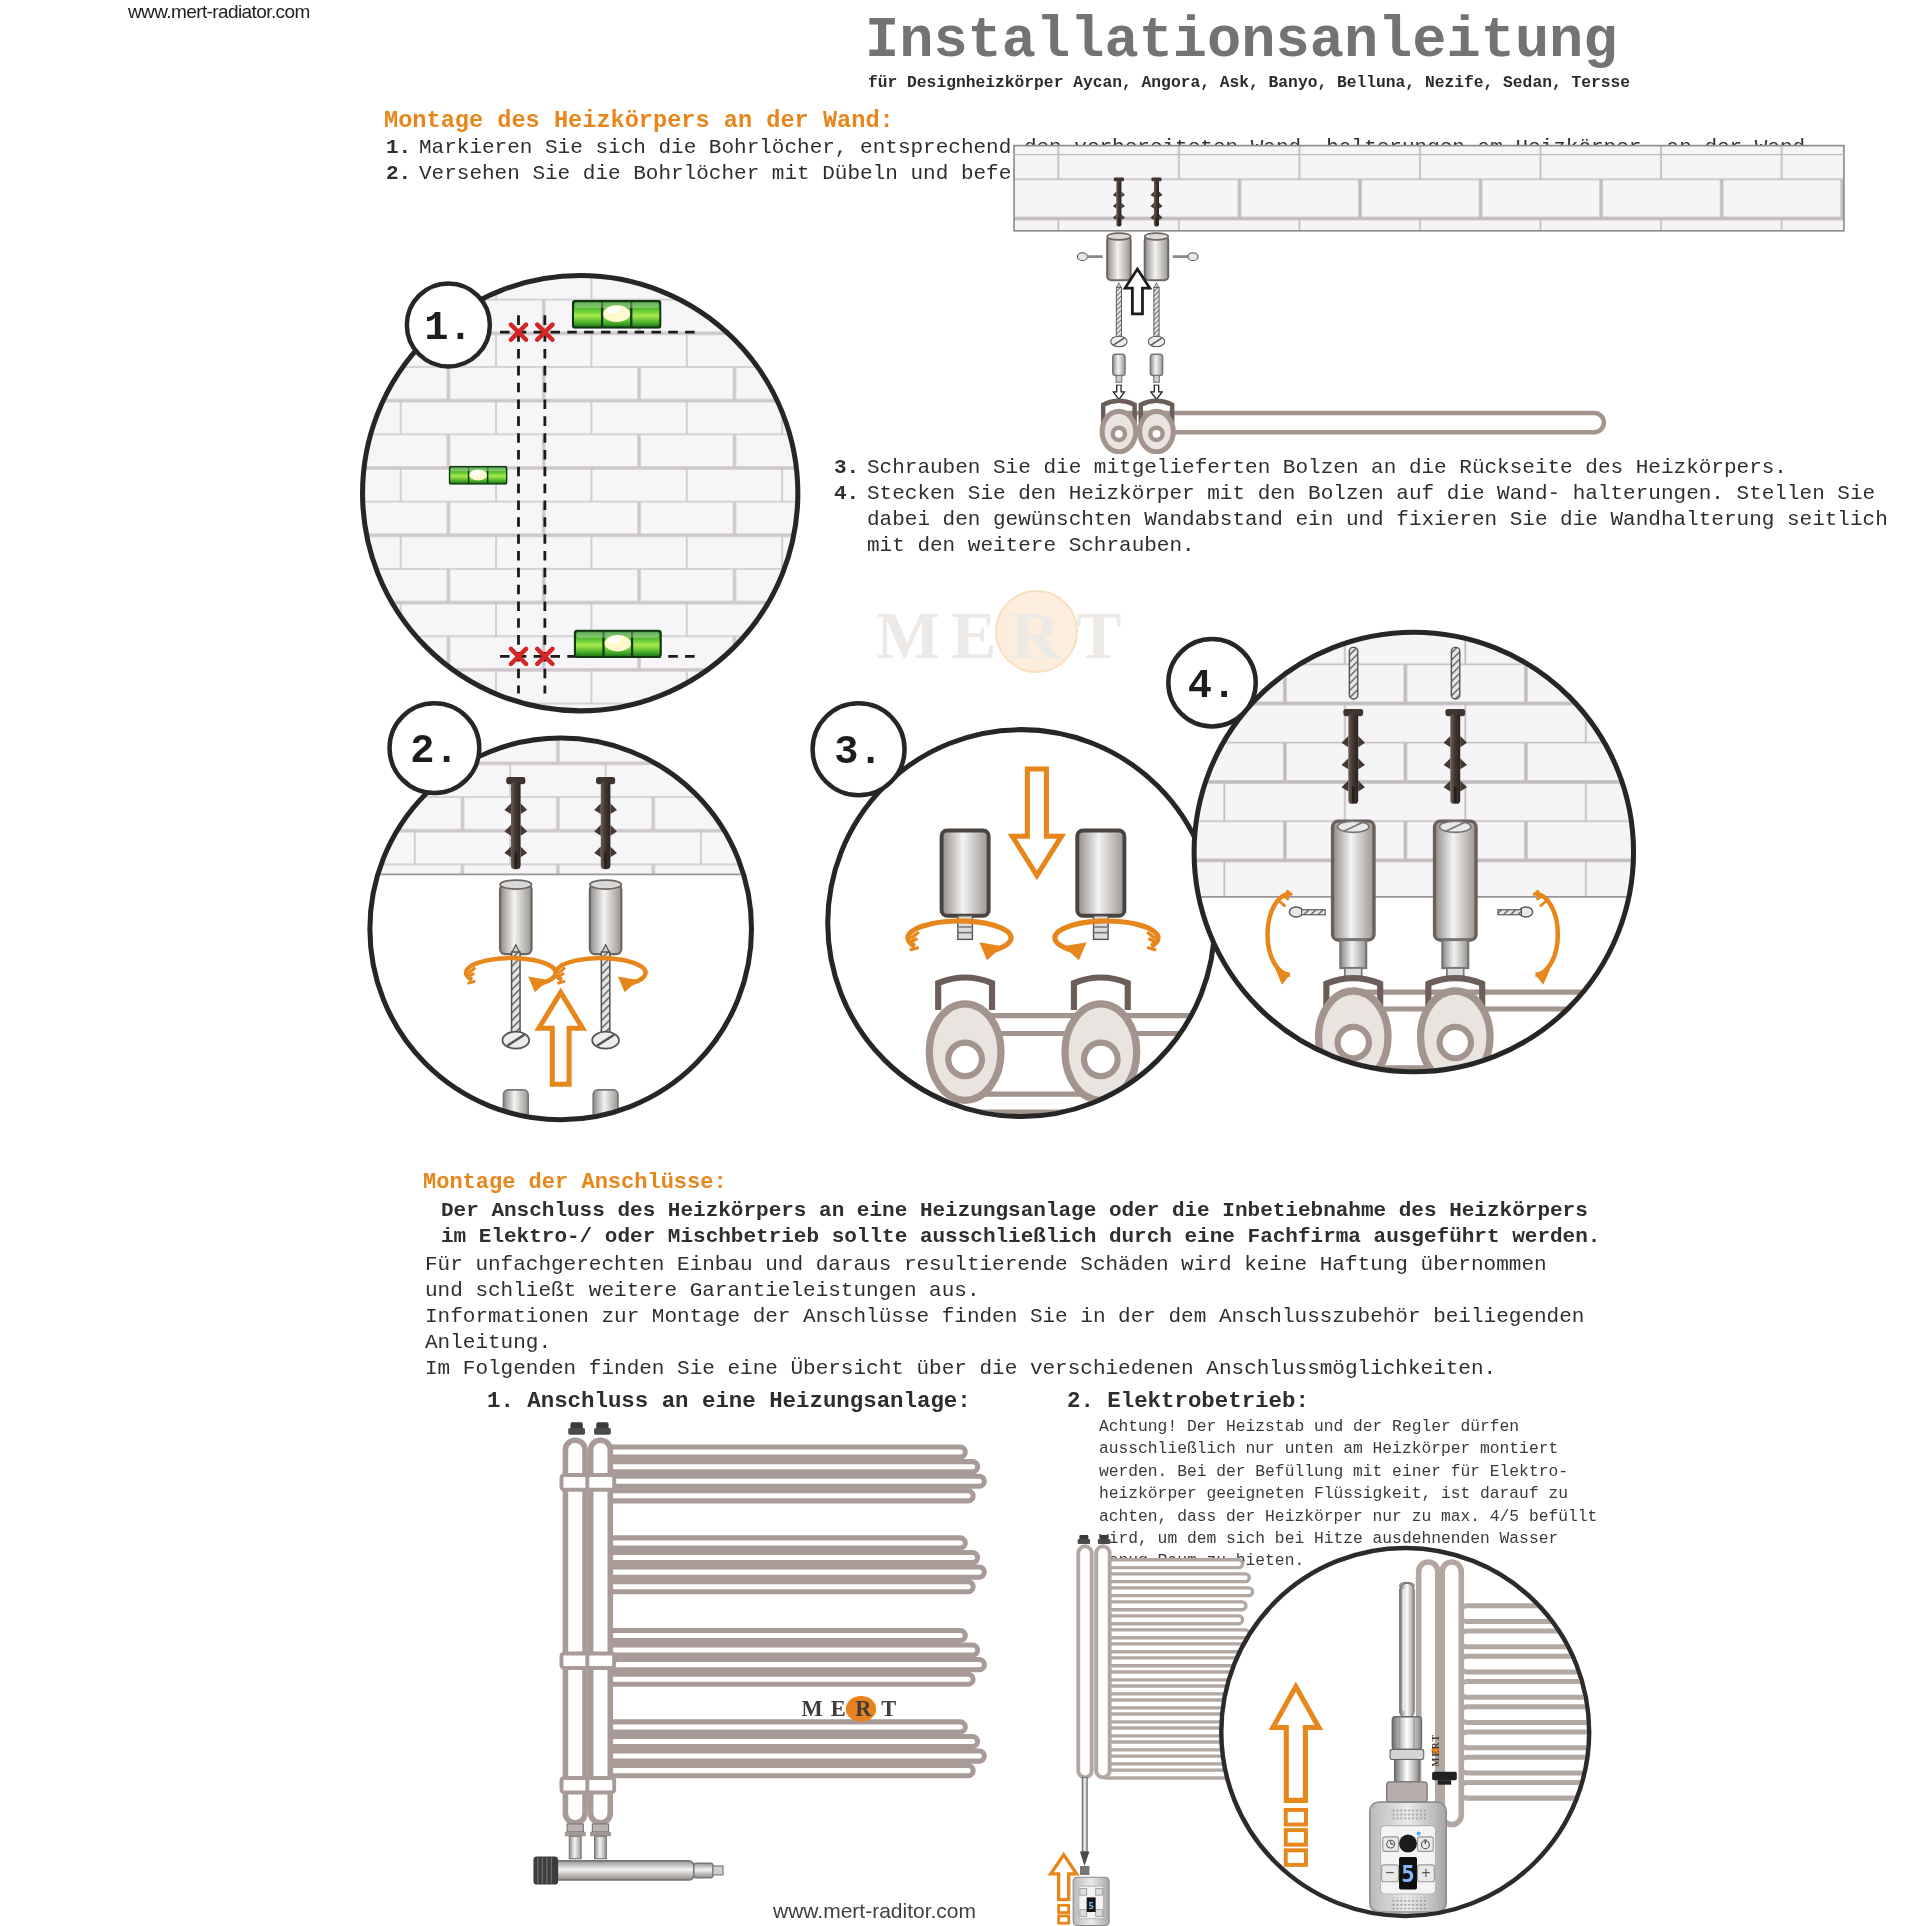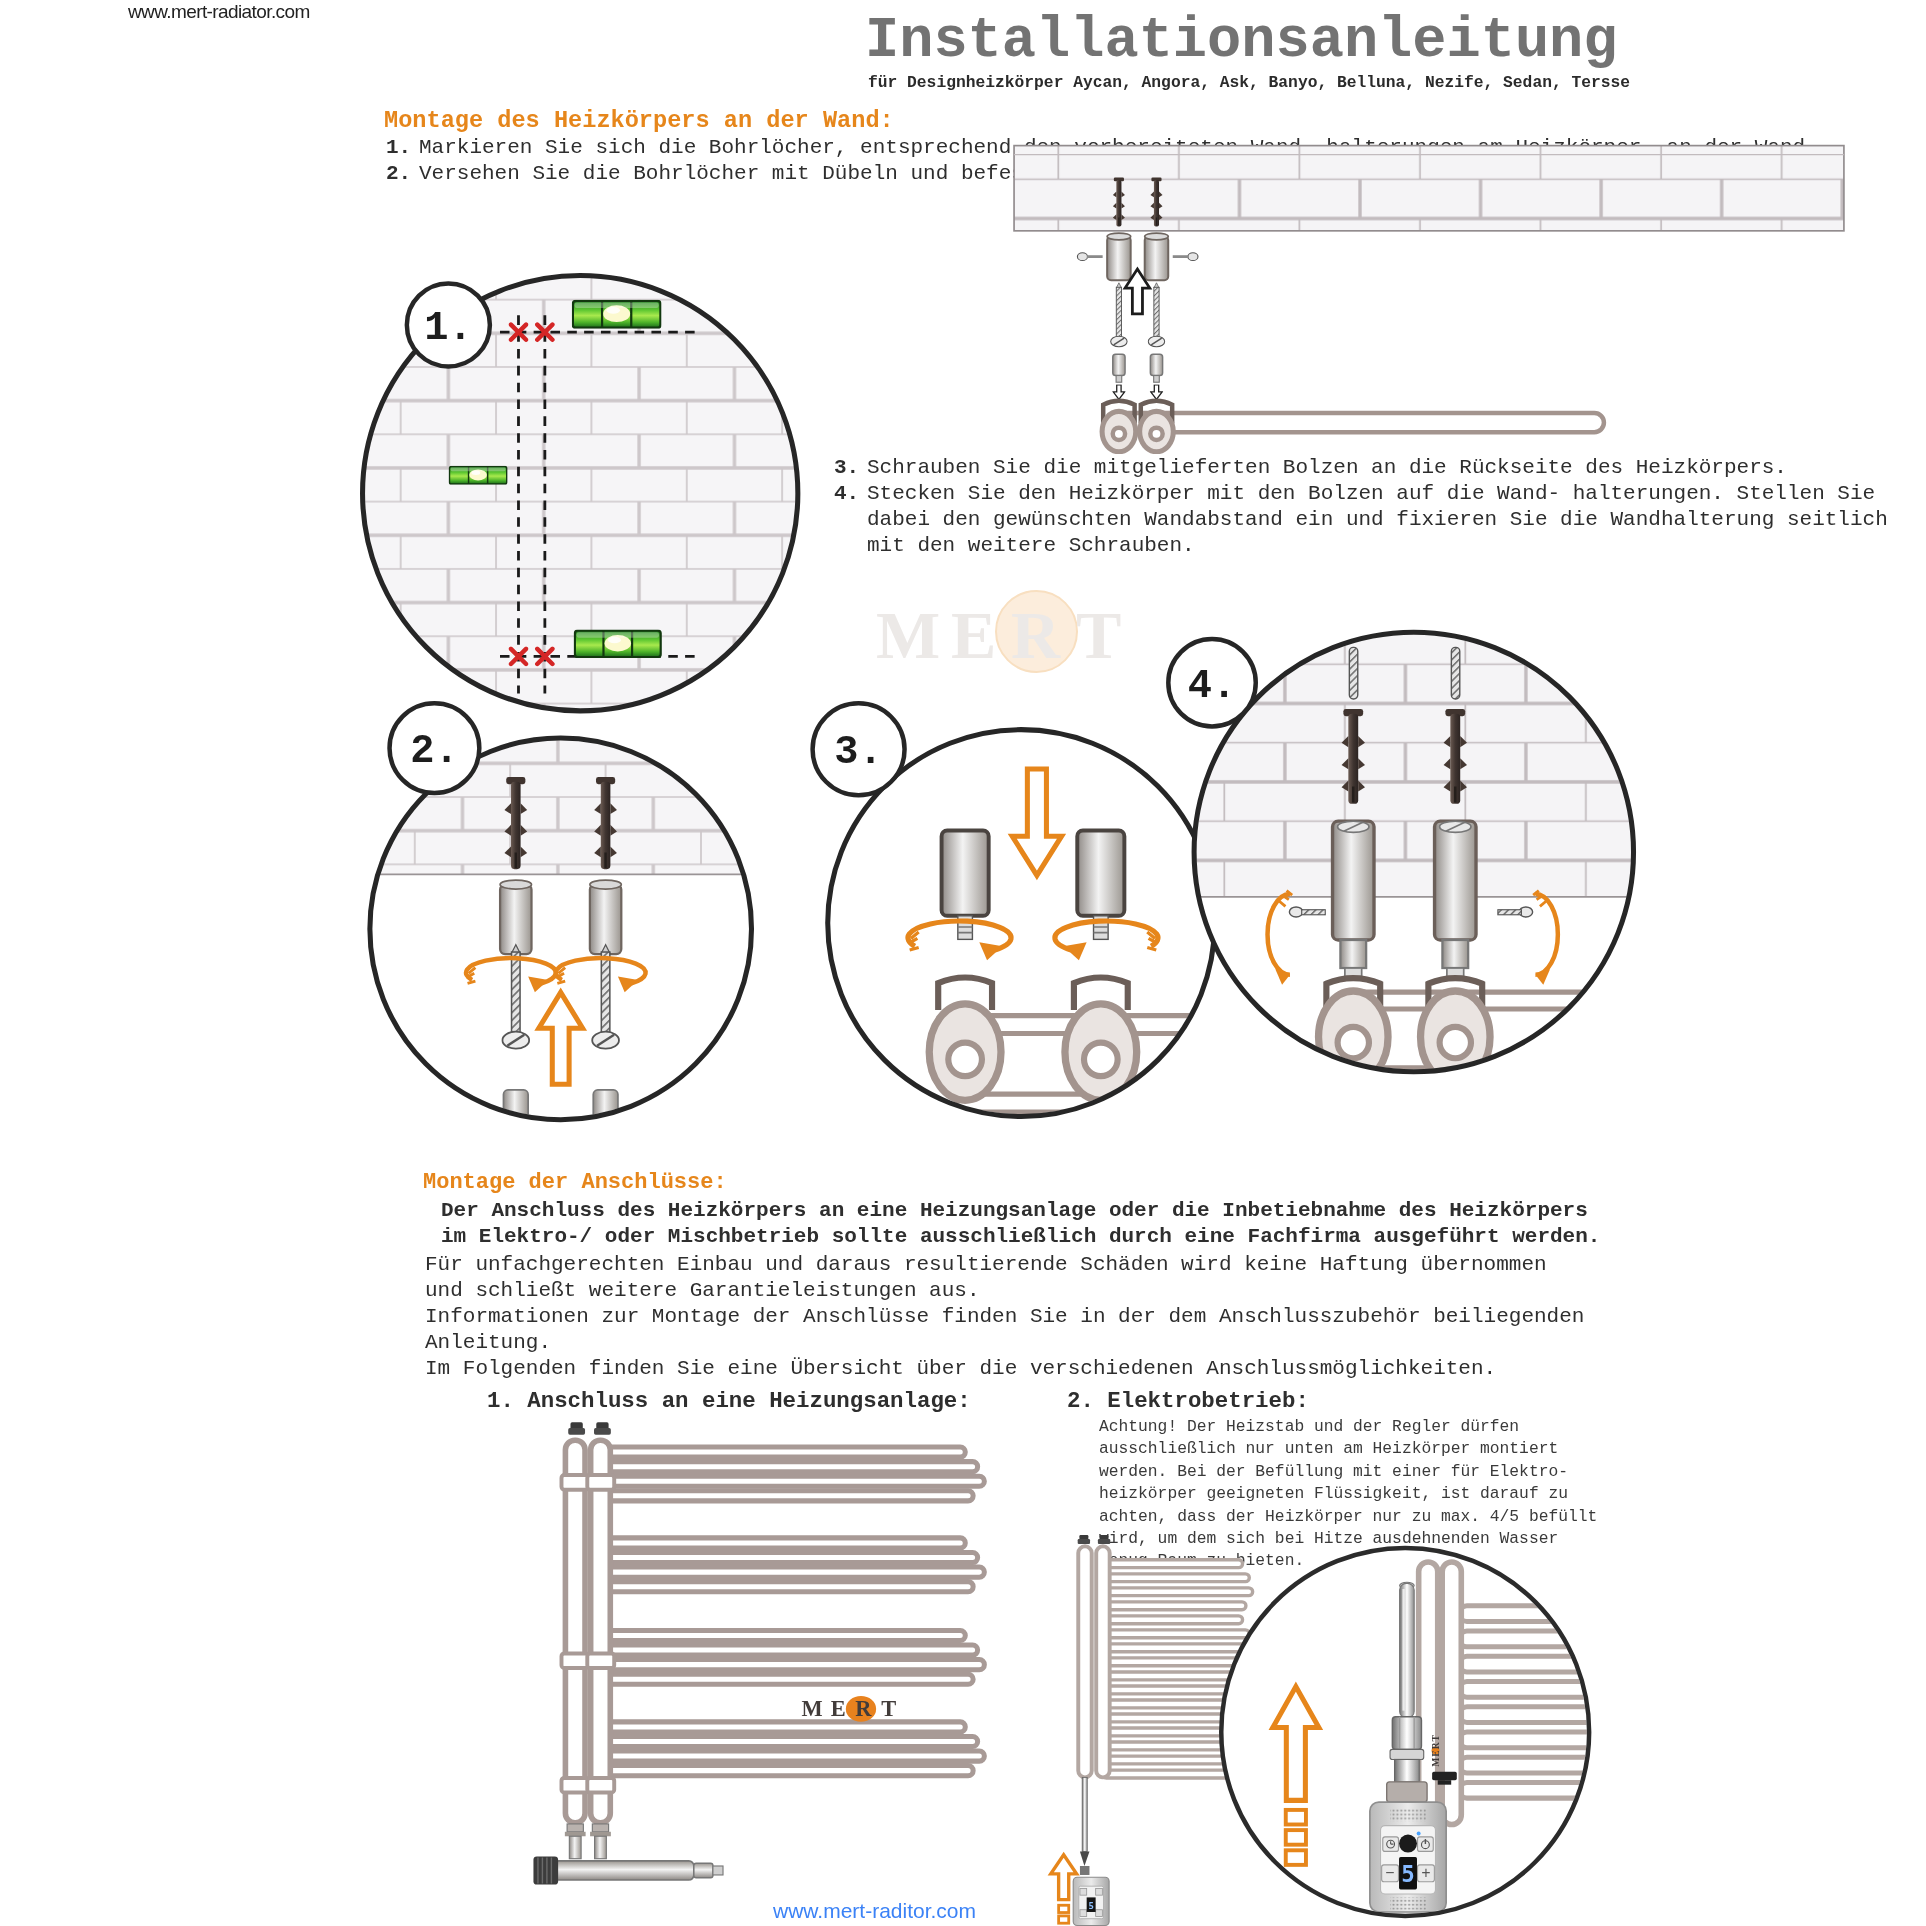--- a/index.html
+++ b/index.html
@@ -24,21 +24,21 @@
   #watermark .wl{position:absolute;top:0;font-size:68px;font-weight:700;color:#ECE9E7;}
   #wm-circle{position:absolute;left:119px;top:-5.6px;width:79px;height:79px;border-radius:50%;
              background:#FCEDDC;border:2.8px solid #F8DFC0;}
   #h-conn{left:423px;top:1170px;font-size:22px;font-weight:700;white-space:nowrap;}
   .para{font-size:21px;line-height:26px;}
   #conn-bold{left:425px;top:1198px;font-weight:700;margin-left:16px;}
   #conn-normal{left:425px;top:1252px;}
   #h-opt1{left:487px;top:1388px;font-size:22.4px;font-weight:700;white-space:nowrap;}
   #h-opt2{left:1067px;top:1388px;font-size:22.4px;font-weight:700;white-space:nowrap;}
   #warning{left:1099px;top:1416px;font-size:16.3px;line-height:22.4px;color:#3a3a3a;}
-  #bottom-url{left:773px;top:1899px;font-size:21px;color:#3b82f6;}
+  #bottom-url{left:773px;top:1899px;font-size:21px;color:#404040;}
   svg{display:block;}
   svg text.badge{font-family:"Liberation Mono","DejaVu Sans Mono",monospace;font-weight:700;font-size:72px;fill:#1d1d1d;}
 </style>
 </head>
 <body>
 
 <div id="page">
 
   <svg width="0" height="0" style="position:absolute" aria-hidden="true">
     <defs>

